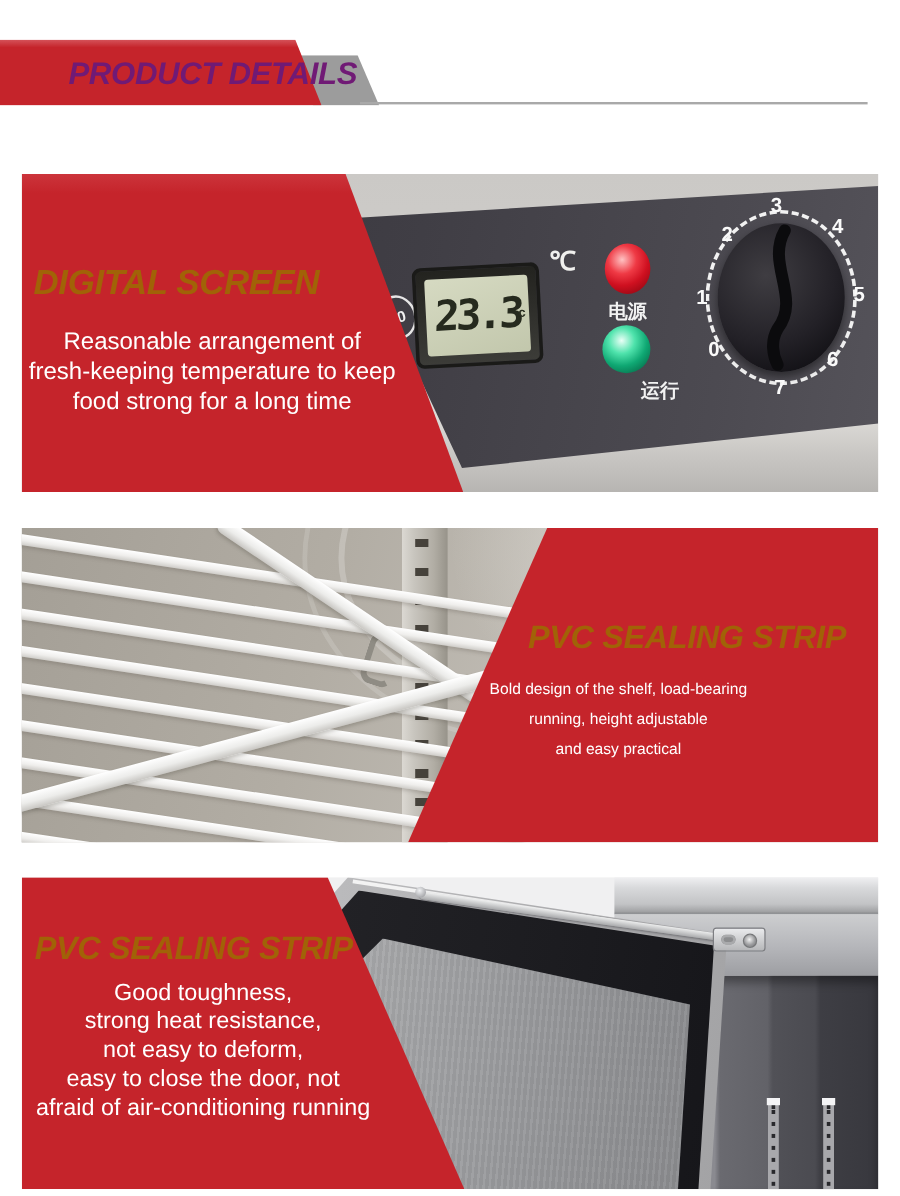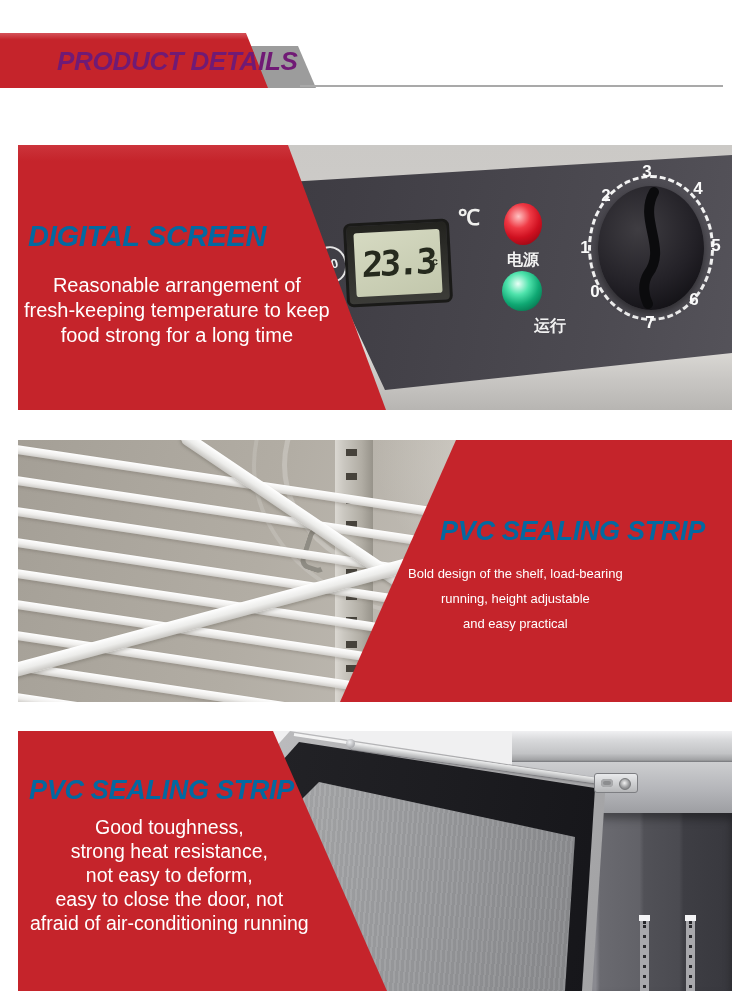--- a/index.html
+++ b/index.html
@@ -15,21 +15,21 @@
   .hdr-gray{position:absolute;inset:0;background:#9c9c9c;
     clip-path:polygon(243px 13px,298px 13px,316px 55px,261px 55px);}
   .hdr-line{position:absolute;left:300px;top:52px;width:423px;height:2px;background:#a9a9a9;}
   .hdr-red{position:absolute;inset:0;
     background:linear-gradient(180deg,#d5535a 0%,#c5242b 12%,#c5242b 100%);
     clip-path:polygon(0 0,246px 0,268px 55px,0 55px);}
   .hdr-title{position:absolute;left:17px;top:13px;color:#701a75;font-size:26px;
     font-style:italic;font-weight:800;letter-spacing:-.3px;white-space:nowrap;margin-left:40px;}
 
   
-  .sec-title{position:absolute;color:#0369a1;font-style:italic;font-weight:800;
+  .sec-title{position:absolute;color:#a16207;font-style:italic;font-weight:800;
     white-space:nowrap;letter-spacing:-.3px;}
   .sec-body{position:absolute;color:#fff;white-space:nowrap;font-weight:400;}
   .sec-body div{height:auto;text-align:center;}
 
   
   .s1{left:18px;top:145px;width:714px;height:265px;}
   .s1-bg{inset:0;background:linear-gradient(180deg,#cbc9c6 0%,#d0cecb 55%,#dedcd8 76%,#c9c7c4 88%,#b7b5b2 100%);}
   .s1-panel{inset:0;background:linear-gradient(100deg,#35333a 0%,#403e45 45%,#4c4a51 80%,#55535a 100%);
     clip-path:polygon(270px 37px,714px 10px,714px 208px,367px 245px);}
   .badge10{left:297px;top:101px;width:28px;height:33px;border:2.5px solid #e6e6e6;border-radius:50%;

